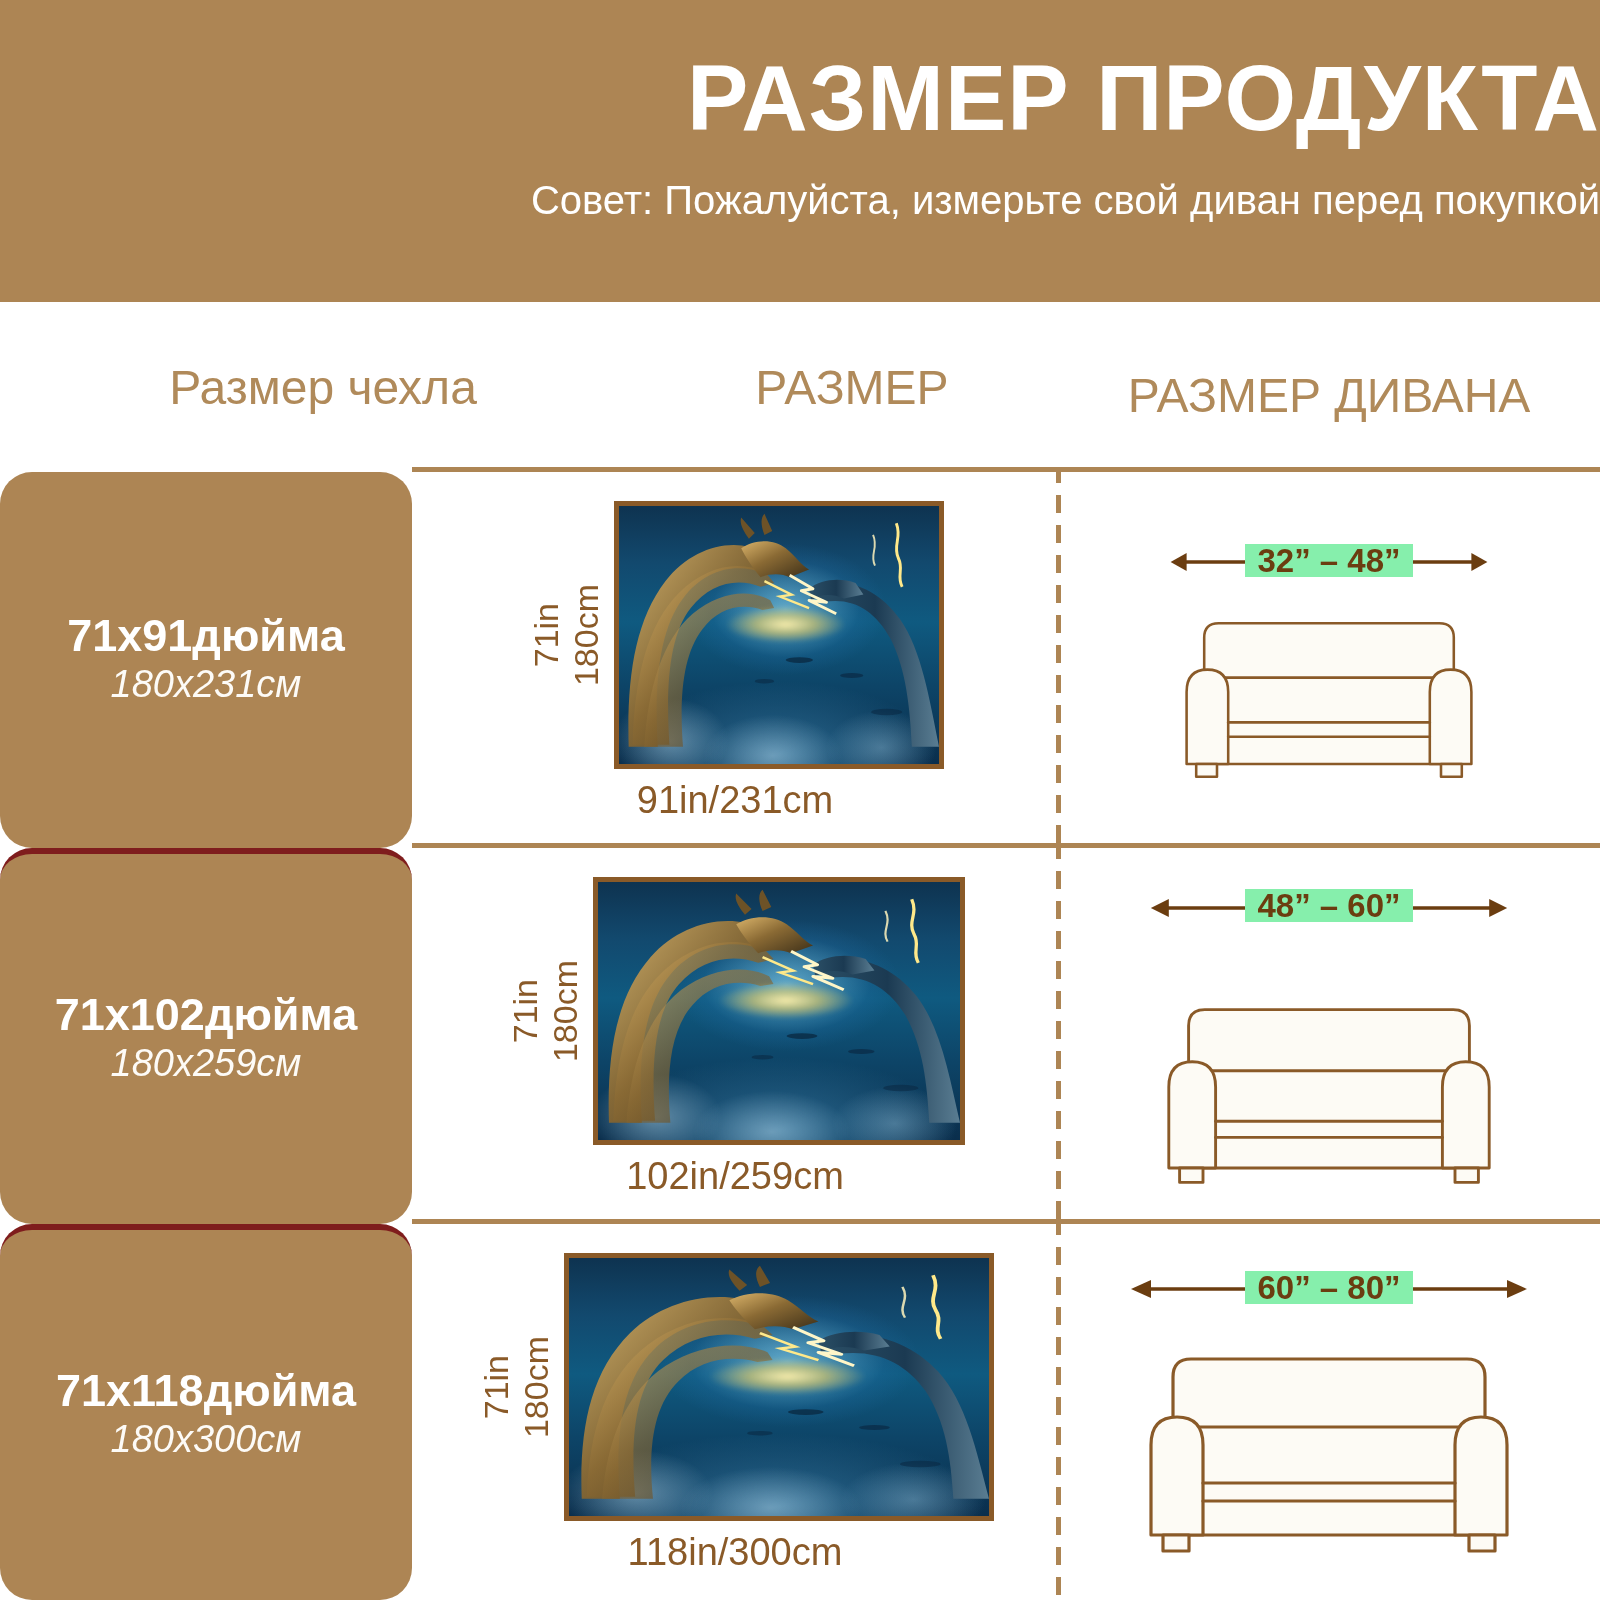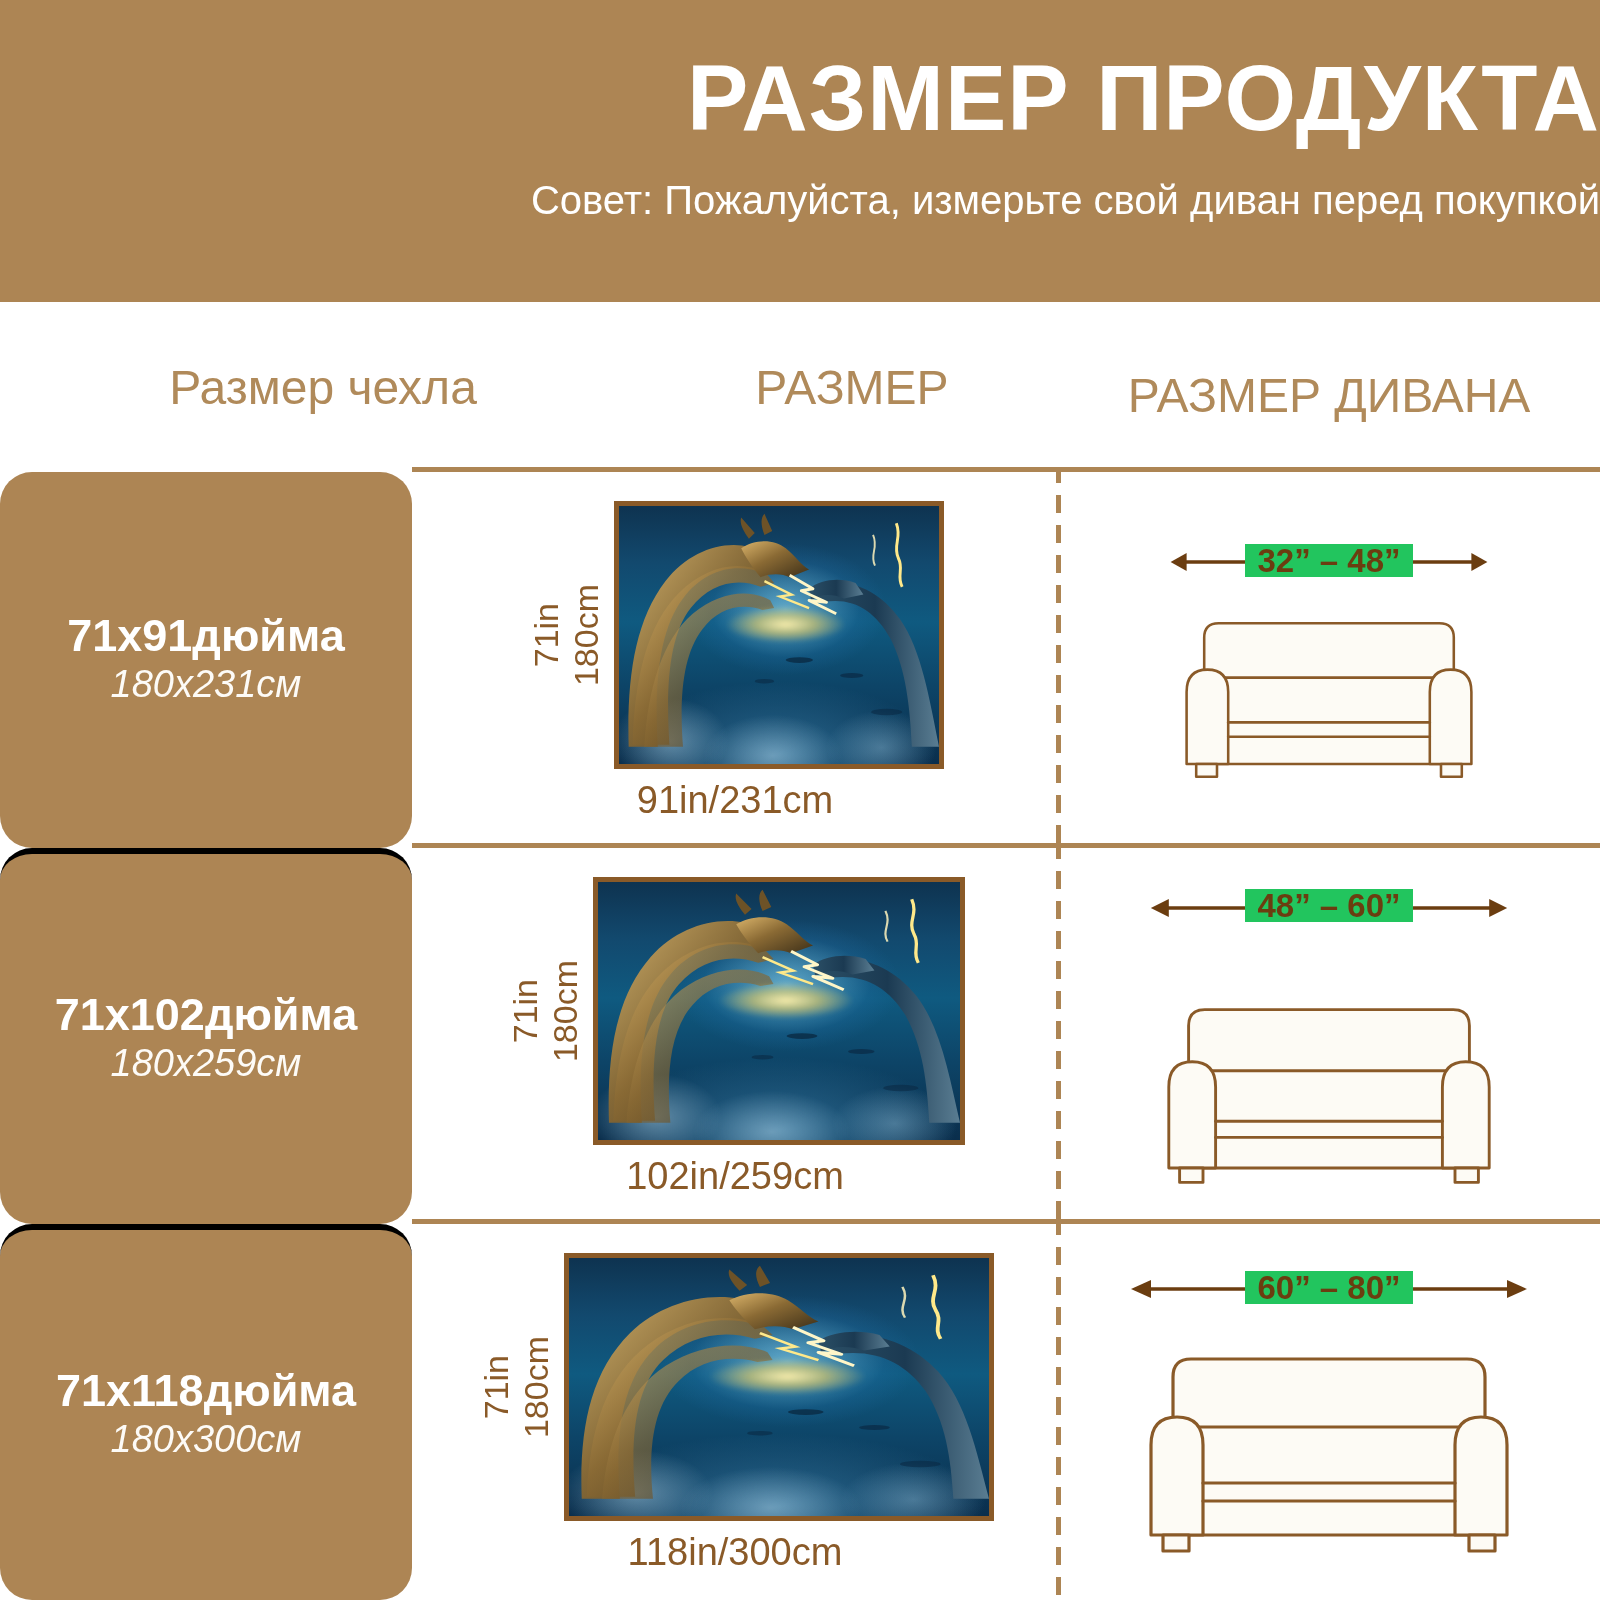--- a/index.html
+++ b/index.html
@@ -95,21 +95,21 @@
     width: 412px;
     background: #ad8554;
     display: flex;
     flex-direction: column;
     align-items: center;
     justify-content: center;
     color: #ffffff;
     box-sizing: border-box;
     border-radius: 32px;
   }
-  .row:not(:first-child) .cell-size { border-top: 6px solid #000000; }
+  .row:not(:first-child) .cell-size { border-top: 6px solid #7f1d1d; }
   .size-in {
     font-size: 45px;
     font-weight: 700;
     line-height: 1.08;
     white-space: nowrap;
   }
   .size-cm {
     font-size: 38px;
     font-style: italic;
     font-weight: 400;
@@ -221,21 +221,21 @@
     width: 100%;
     height: 56px;
     display: flex;
     align-items: center;
     justify-content: center;
   }
   .sofa-dim-text {
     color: #6b3d10;
     font-size: 33px;
     font-weight: 700;
-    background: #22c55e;
+    background: #86efac;
     padding: 0 12px;
     z-index: 2;
     line-height: 1;
     white-space: nowrap;
   }
   .sofa-dim svg { position: absolute; inset: 0; width: 100%; height: 100%; }
   .sofa-svg { display: block; }
 </style>
 </head>
 <body>

